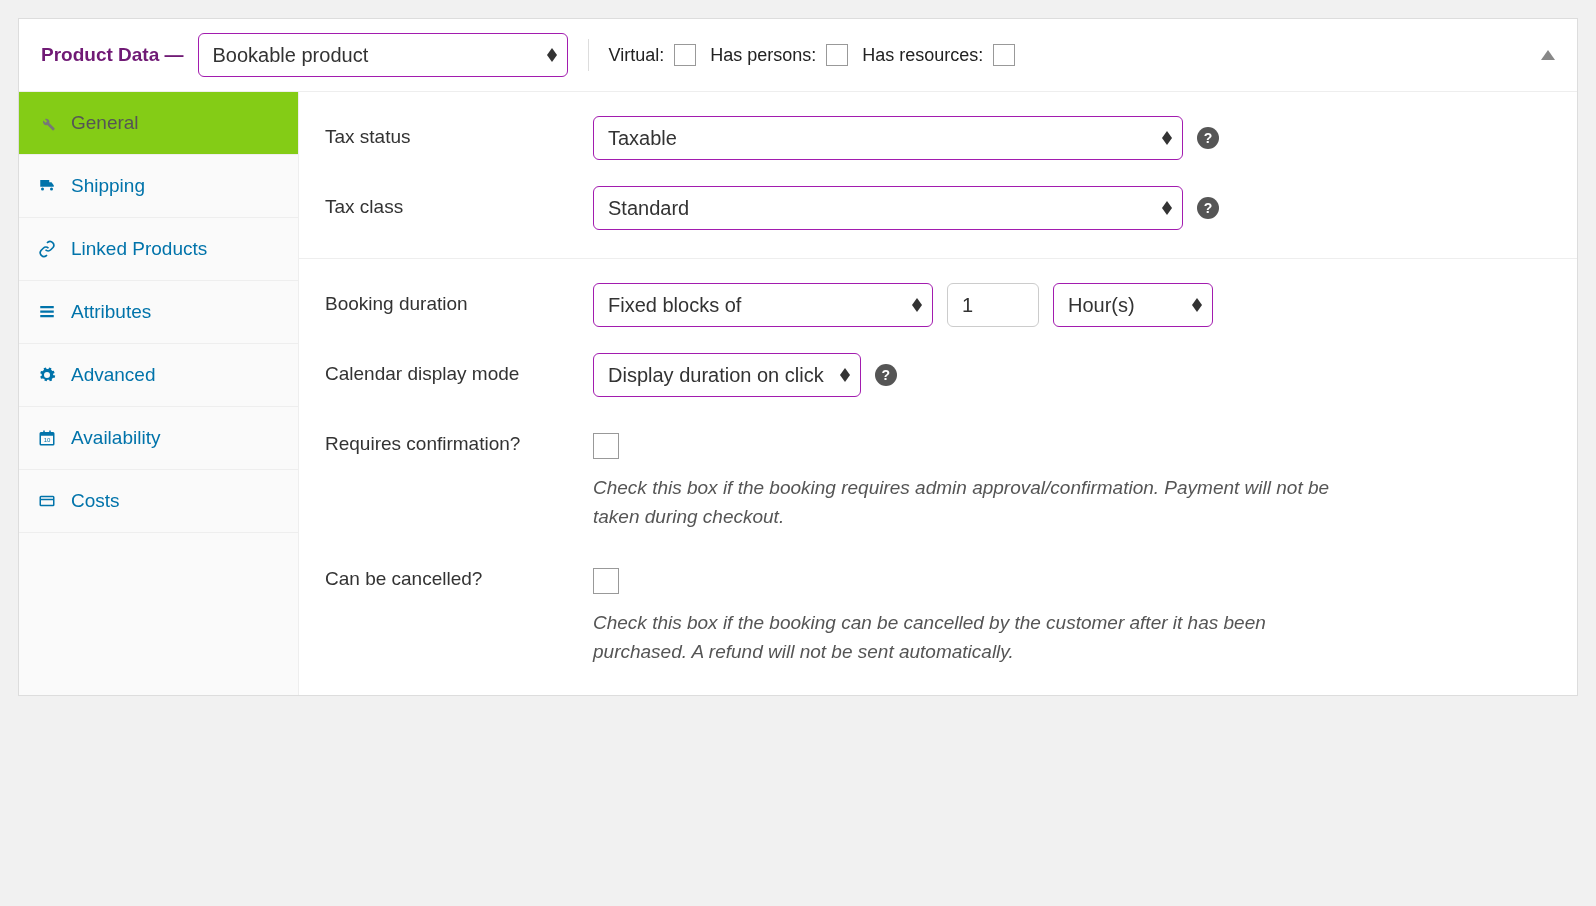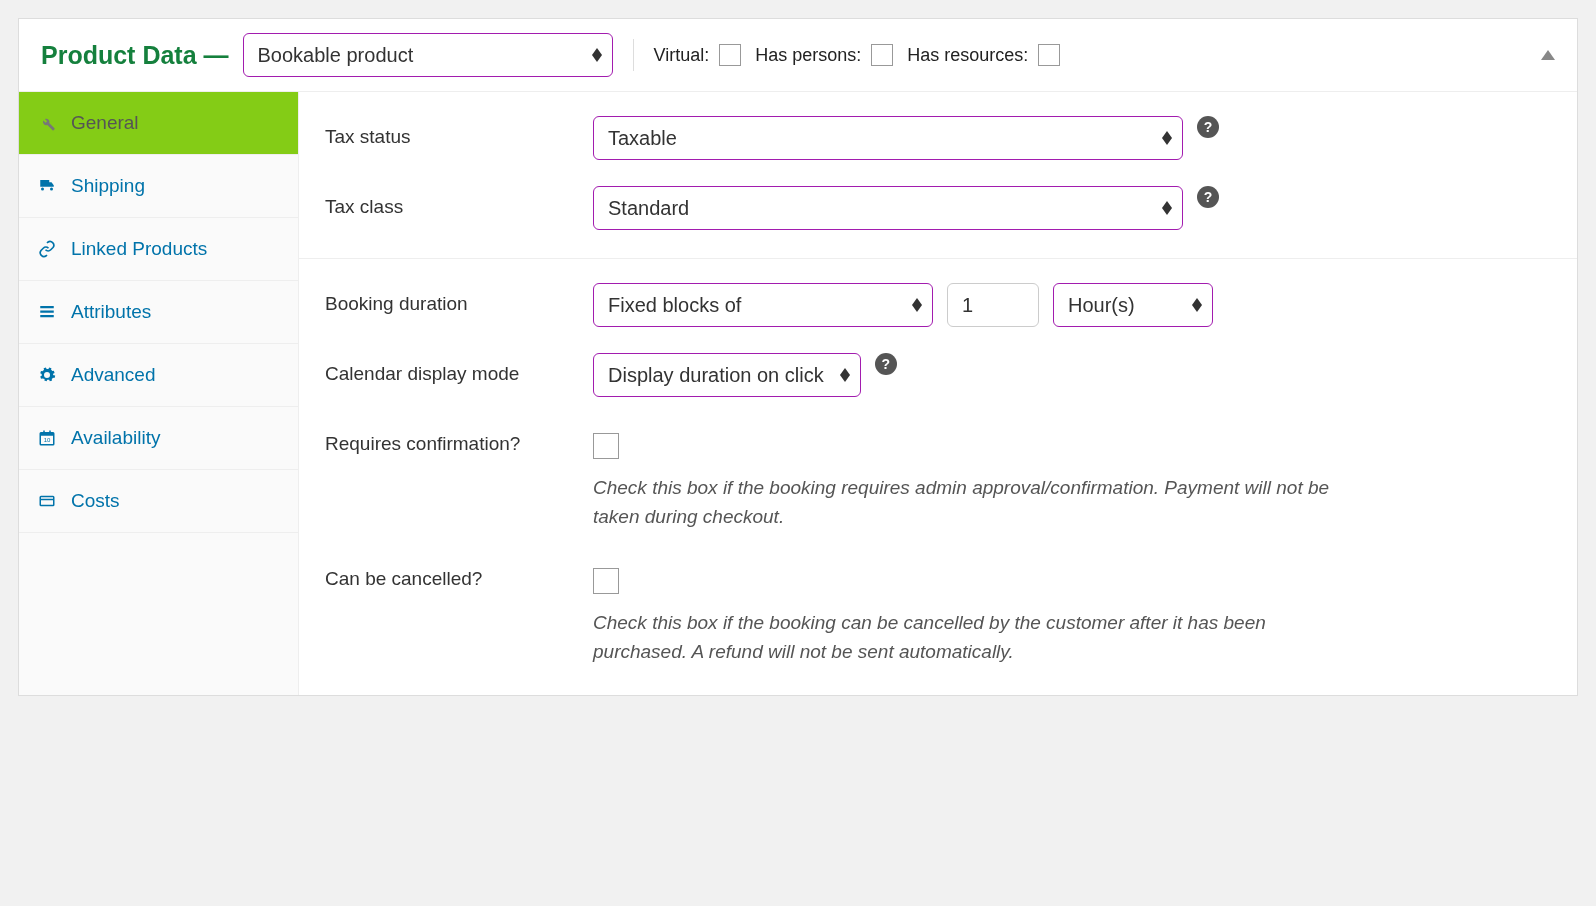--- a/index.html
+++ b/index.html
@@ -15,23 +15,23 @@
     border: 1px solid #ddd;
   }
   .panel-header {
     display: flex;
     align-items: center;
     padding: 14px 22px;
     border-bottom: 1px solid #eee;
     gap: 14px;
   }
   .panel-title {
-    font-size: 25px;
+    font-size: 19px;
     font-weight: 700;
-    color: #15803d;
+    color: #701a75;
   }
   .select-wrap {
     position: relative;
     display: inline-flex;
     align-items: center;
     border: 1px solid #a21caf;
     border-radius: 6px;
     background: #fff;
     height: 44px;
     padding: 0 36px 0 14px;
@@ -125,21 +125,21 @@
   .row:last-child { margin-bottom: 0; }
   .row-label {
     width: 250px;
     flex-shrink: 0;
     font-size: 19px;
     color: #333;
     padding-top: 10px;
   }
   .row-field {
     display: flex;
-    align-items: flex-start;
+    align-items: center;
     gap: 14px;
     flex-wrap: wrap;
     flex: 1;
   }
   .help-icon {
     width: 22px;
     height: 22px;
     border-radius: 50%;
     background: #555;
     color: #fff;

